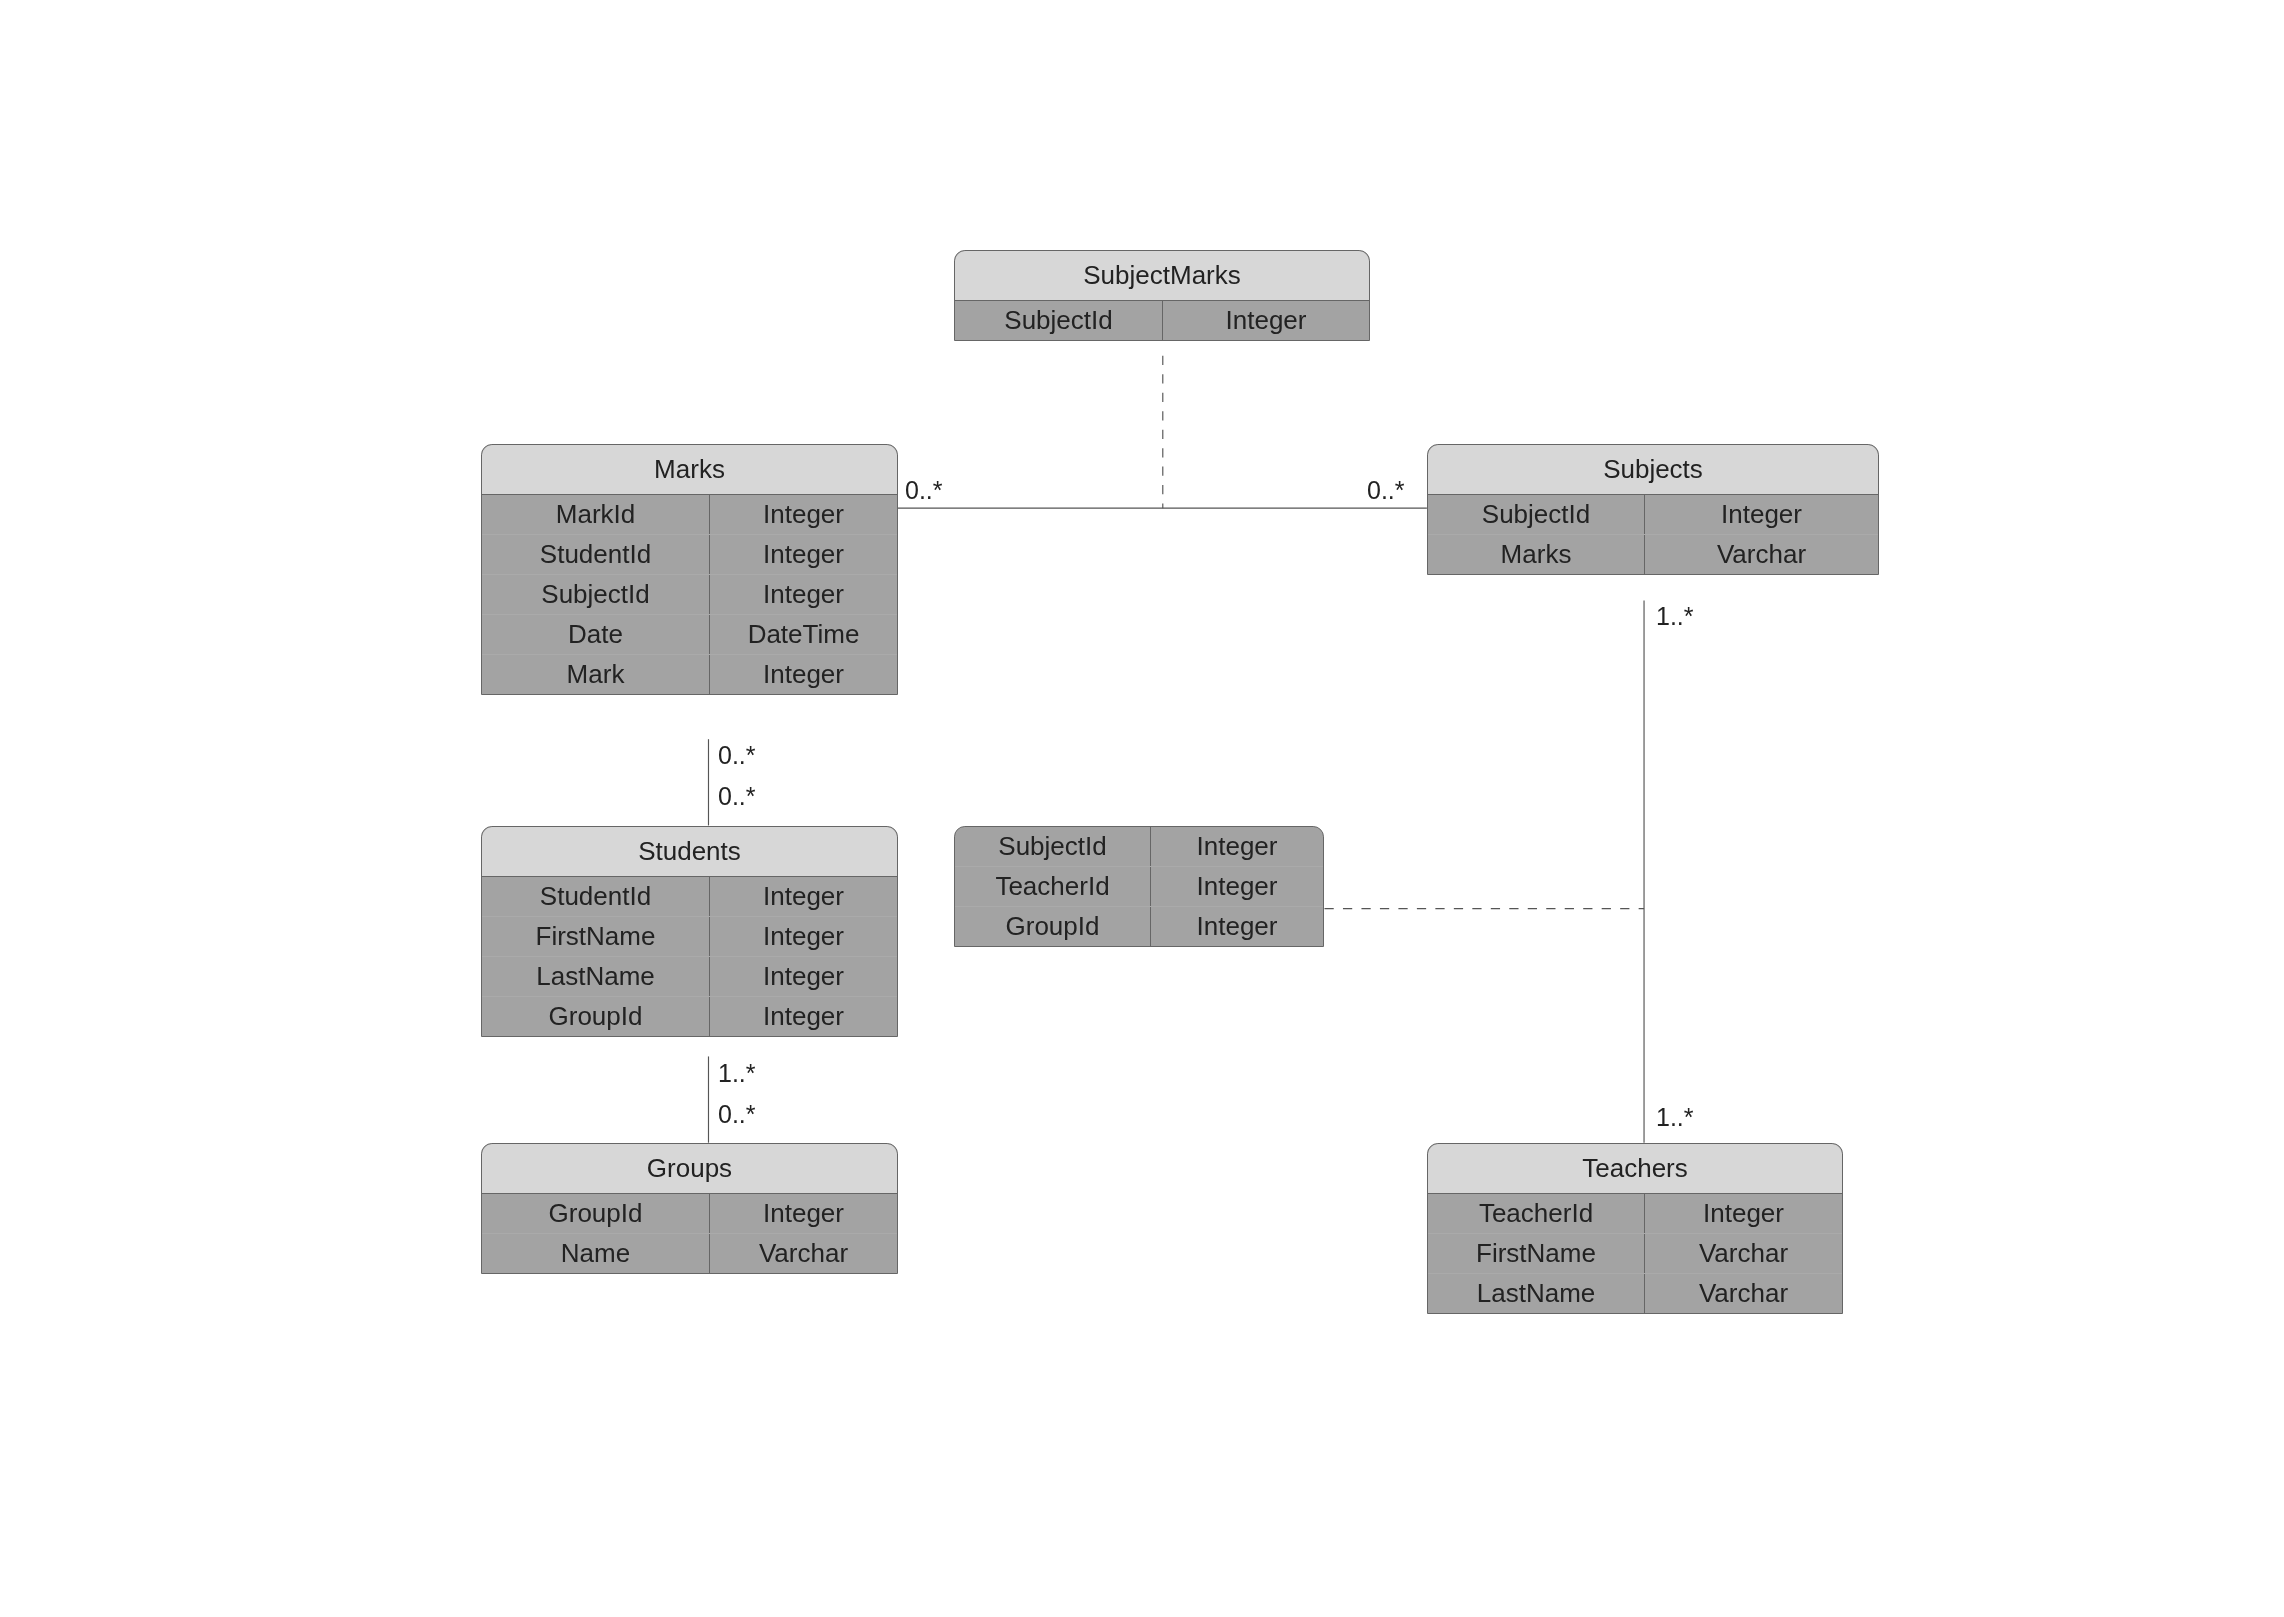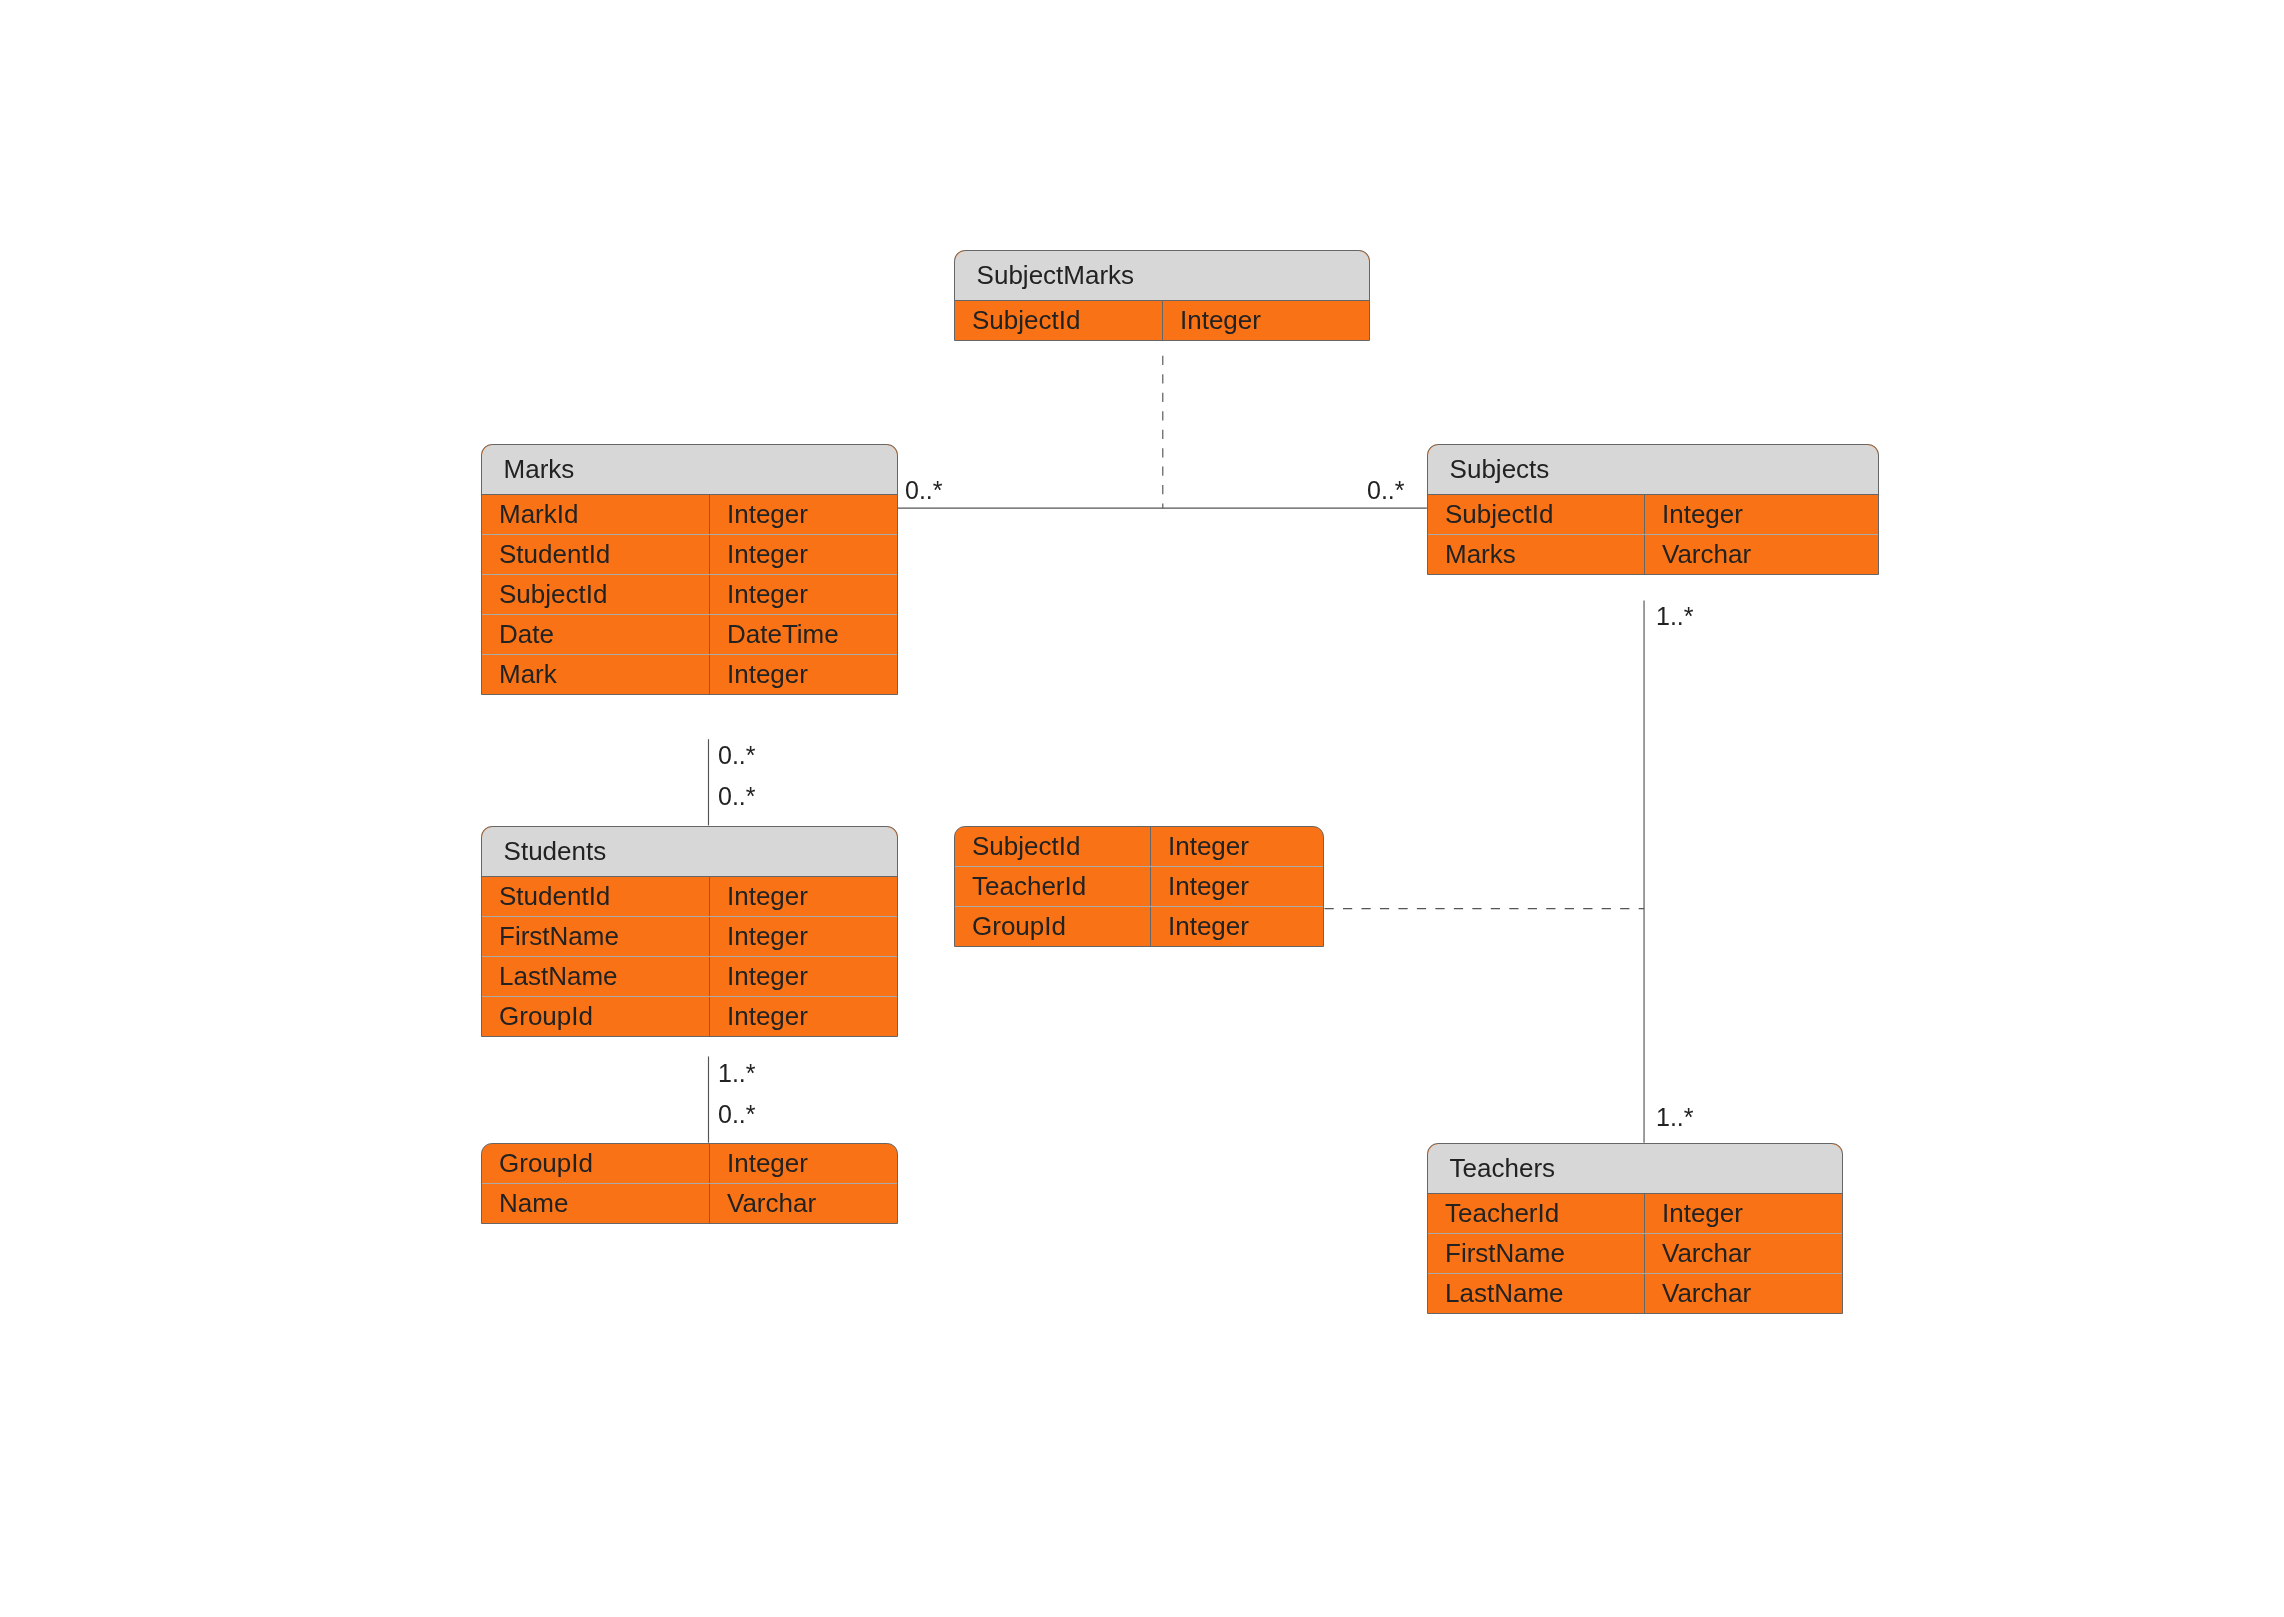--- a/index.html
+++ b/index.html
@@ -14,23 +14,24 @@
   }
   .canvas {
     position: relative;
     width: 2284px;
     height: 1617px;
   }
   .entity {
     position: absolute;
     border: 1.2px solid #666;
     border-radius: 10.8px 10.8px 0 0;
-    background: #f97316;
+    background: #a3a3a3;
     box-sizing: border-box;
     overflow: hidden;
+    text-align: center;
   }
   .entity .title {
     background: #d7d7d7;
     padding: 9.2px 21.6px;
     border-bottom: 1.2px solid #666;
     border-radius: 10.8px 10.8px 0 0;
     font-weight: 400;
   }
   .entity .row {
     display: flex;
@@ -173,20 +174,21 @@
         <div class="cell type">Integer</div>
       </div>
       <div class="row">
         <div class="cell name" style="width:196px;">GroupId</div>
         <div class="cell type">Integer</div>
       </div>
     </div>
   </div>
 
   <div class="entity" style="left:481px; top:1143px; width:417px;">
+    <div class="title">Groups</div>
     <div class="body">
       <div class="row">
         <div class="cell name" style="width:228px;">GroupId</div>
         <div class="cell type">Integer</div>
       </div>
       <div class="row">
         <div class="cell name" style="width:228px;">Name</div>
         <div class="cell type">Varchar</div>
       </div>
     </div>

